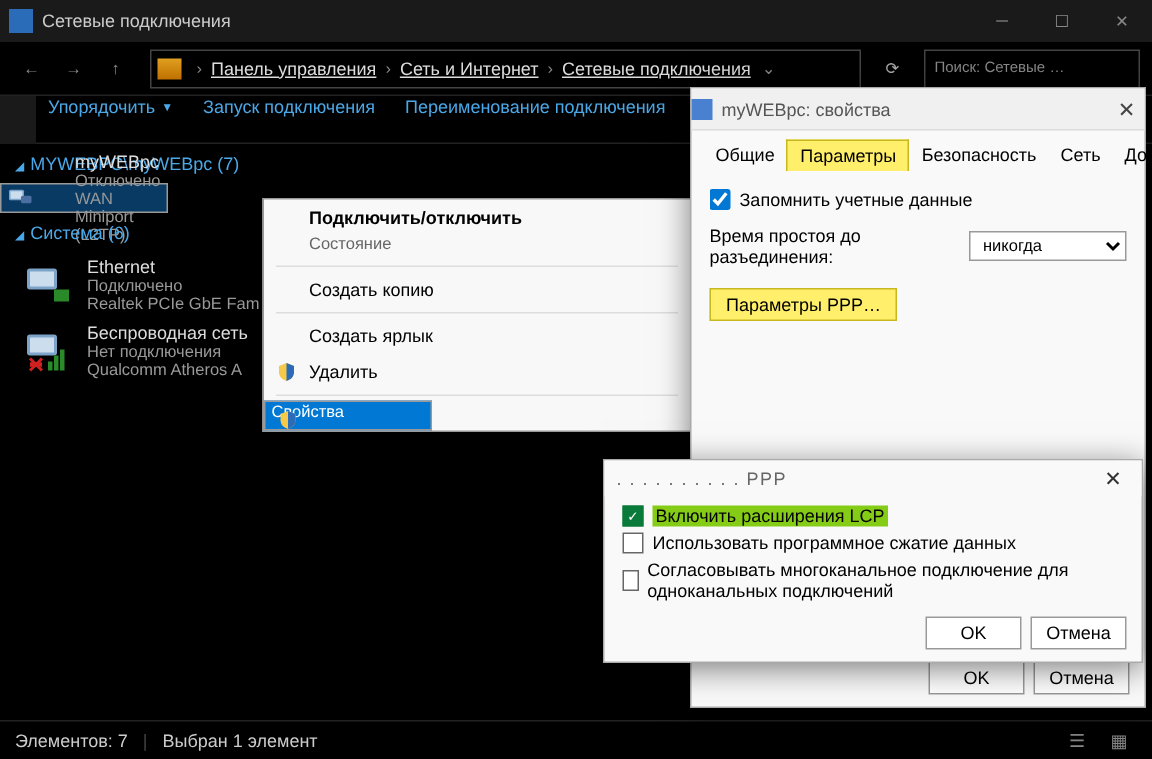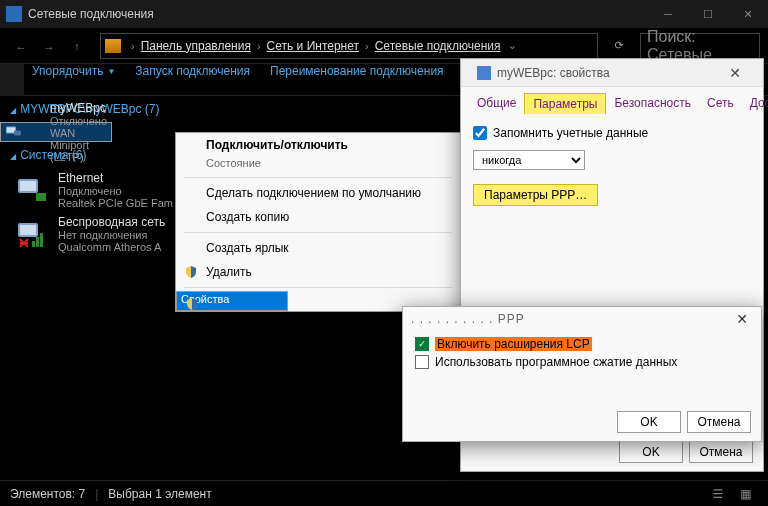--- a/index.html
+++ b/index.html
@@ -13,21 +13,21 @@
 .winctrls div { width: 40px; height: 28px; display: flex; align-items: center; justify-content: center; color: #888; cursor: pointer; }
 
 .toolbar { height: 36px; background: #000; display: flex; align-items: center; padding: 0 8px; border-bottom: 1px solid #222; }
 .navbtn { width: 26px; height: 26px; display: flex; align-items: center; justify-content: center; color: #888; margin-right: 2px; cursor: pointer; }
 .pathbox { flex: 1; height: 26px; border: 1px solid #444; display: flex; align-items: center; margin: 0 8px; padding-left: 4px; }
 .pathbox .picon { width: 16px; height: 14px; background: linear-gradient(#e0a020,#c07000); margin-right: 6px; }
 .crumb { color: #ddd; font-size: 12px; padding: 0 2px; text-decoration: underline; }
 .cr-sep { color: #888; padding: 0 4px; }
 .path-drop { width: 20px; text-align: center; color: #888; }
 .refresh { width: 26px; height: 26px; display: flex; align-items: center; justify-content: center; color: #aaa; margin-right: 8px; cursor: pointer; }
-.searchbox { width: 120px; height: 26px; border: 1px solid #444; display: flex; align-items: center; padding: 0 6px; color: #888; font-size: 16px; }
+.searchbox { width: 144px; height: 26px; border: 1px solid #444; display: flex; align-items: center; padding: 0 6px; color: #888; font-size: 10px; }
 
 .cmdbar { height: 32px; background: #000; display: flex; align-items: flex-start; padding: 0 8px; border-bottom: 1px solid #222; margin-left: 24px; }
 .cmdbtn { color: #4aa8e8; font-size: 12px; margin-right: 20px; display: flex; align-items: center; cursor: pointer; }
 .cmdbtn .dd { margin-left: 4px; font-size: 8px; }
 
 .content { background: #000; position: relative; height: 384px; }
 .group-head { color: #4aa8e8; font-size: 12px; padding: 6px 10px; cursor: pointer; }
 .group-head .tri { font-size: 8px; margin-right: 4px; }
 .conn-item { display: flex; align-items: center; padding: 3px 16px; cursor: pointer; }
 .conn-item.sel { background: #083a63; }
@@ -41,43 +41,43 @@
 .ctxmenu { position: absolute; left: 175px; top: 132px; width: 286px; background: #f8f8f8; border: 1px solid #999; box-shadow: 2px 2px 6px rgba(0,0,0,.4); color: #000; font-size: 12px; z-index: 5; }
 .ctxitem { padding: 5px 10px 5px 30px; cursor: pointer; position: relative; }
 .ctxitem.bold { font-weight: 600; }
 .ctxitem.sub { font-size: 11px; color: #666; padding-top: 0; }
 .ctxitem.sel { background: #0078d4; color: #fff; }
 .ctxsep { height: 1px; background: #ddd; margin: 3px 8px; }
 .ctxshield { position: absolute; left: 8px; top: 5px; width: 14px; height: 14px; }
 
 
 .dlg1 { position: absolute; left: 460px; top: 58px; width: 304px; height: 414px; background: #f9f9f9; border: 1px solid #aaa; box-shadow: 0 4px 20px rgba(0,0,0,.5); color: #000; z-index: 10; }
-.dlg-title { height: 28px; background: #f0f0f0; display: flex; align-items: center; padding: 0 16px; border-bottom: 1px solid #ddd; }
+.dlg-title { height: 28px; background: #f0f0f0; display: flex; align-items: center; padding: 0 0; border-bottom: 1px solid #ddd; }
 .dlg-title .picon2 { width: 14px; height: 14px; background: #4a80d0; margin-right: 6px; }
 .dlg-title .txt { flex: 1; font-size: 12px; color: #555; }
 .dlg-title .close { width: 24px; text-align: center; color: #444; cursor: pointer; font-size: 14px; }
 .tabs { display: flex; padding: 6px 8px 0 8px; font-size: 12px; }
-.tab { padding: 3px 8px; cursor: pointer; color: #701a75; }
+.tab { padding: 3px 8px; cursor: pointer; color: #000000; }
 .tab.active { background: #ffef6b; border: 1px solid #c8b820; border-bottom: none; }
 .dlg-body { padding: 8px 12px; font-size: 12px; }
 .cbrow { display: flex; align-items: center; margin: 4px 0; }
 .cbrow input { width: 14px; height: 14px; margin-right: 6px; accent-color: #0078d4; }
 .label-row { margin: 10px 0 4px 0; display: flex; align-items: center; justify-content: space-between; }
 .sel { width: 112px; height: 20px; background: #fff; border: 1px solid #999; font-size: 11px; padding: 1px 4px; gap: 20px; }
 .pppbtn { display: inline-block; padding: 3px 10px; background: #ffef6b; border: 1px solid #c8b820; font-size: 12px; margin-top: 10px; cursor: pointer; }
 .dlg-btns { position: absolute; bottom: 8px; right: 10px; display: flex; gap: 6px; }
 .btn { width: 64px; height: 22px; background: #fff; border: 1px solid #999; font-size: 12px; display: flex; align-items: center; justify-content: center; cursor: pointer; }
 
 
 .dlg2 { position: absolute; left: 402px; top: 306px; width: 360px; height: 136px; background: #f9f9f9; border: 1px solid #aaa; box-shadow: 0 4px 20px rgba(0,0,0,.5); color: #000; z-index: 20; }
 .dlg-title2 { height: 24px; background: #f9f9f9; display: flex; align-items: center; padding: 0 8px; }
 .dlg-title2 .txt { flex: 1; font-size: 12px; color: #666; letter-spacing: 1px; }
 .dlg-title2 .close { width: 22px; text-align: center; color: #333; cursor: pointer; font-size: 14px; }
 .dlg2-body { padding: 2px 12px; font-size: 12px; }
-.dlg2-body .cbrow span.hl { background: #f97316; padding: 0 2px; }
+.dlg2-body .cbrow span.hl { background: #84cc16; padding: 0 2px; }
 .cbbox { width: 14px; height: 14px; border: 1px solid #666; margin-right: 6px; display: inline-flex; align-items: center; justify-content: center; font-size: 9px; background: #fff; }
 .cbbox.chk { background: #0a7a3a; color: #fff; border-color: #0a7a3a; }
 
 
 .status { position: absolute; bottom: 0; left: 0; right: 0; height: 26px; background: #000; color: #ccc; font-size: 12px; display: flex; align-items: center; padding: 0 10px; border-top: 1px solid #222; }
 .status .sep { margin: 0 10px; color: #444; }
 .status .spacer { flex: 1; }
 .status .viewbtn { width: 24px; height: 18px; display: flex; align-items: center; justify-content: center; margin-left: 4px; color: #888; cursor: pointer; }
 </style>
 </head>
@@ -170,21 +170,20 @@
       <div class="ln2">Нет подключения</div>
       <div class="ln3">Qualcomm Atheros A</div>
     </div>
   </div>
 </div>
 
 <div class="ctxmenu">
   <div class="ctxitem bold">Подключить/отключить</div>
   <div class="ctxitem sub">Состояние</div>
   <div class="ctxsep"></div>
-  <div class="ctxitem">Сделать подключением по умолчанию</div>
   <div class="ctxitem">Создать копию</div>
   <div class="ctxsep"></div>
   <div class="ctxitem">Создать ярлык</div>
   <div class="ctxitem">
     <svg class="ctxshield" viewBox="0 0 14 14">
         <path d="M7 1 L12 3 V7 C12 10 10 12 7 13 C4 12 2 10 2 7 V3 Z" fill="#f7c948"></path>
         <path d="M7 1 L12 3 V7 C12 10 10 12 7 13 V1 Z" fill="#2a6cb8"></path>
       </svg>
     <span>Удалить</span>
   </div>
@@ -210,20 +209,21 @@
     <div class="tab">Безопасность</div>
     <div class="tab">Сеть</div>
     <div class="tab">Доступ</div>
   </div>
   <div class="dlg-body">
     <div class="cbrow">
       <input type="checkbox" checked="" style="">
       <span>Запомнить учетные данные</span>
     </div>
     <div class="label-row">
+      <span>Время простоя до разъединения:</span>
       <select class="sel">
         <option>никогда</option>
       </select>
     </div>
     <div class="pppbtn">Параметры PPP…</div>
   </div>
   <div class="dlg-btns">
     <div class="btn">OK</div>
     <div class="btn">Отмена</div>
   </div>
@@ -235,20 +235,24 @@
     <span class="close">✕</span>
   </div>
   <div class="dlg2-body">
     <div class="cbrow">
       <span class="cbbox chk">✓</span>
       <span class="hl">Включить расширения LCP</span>
     </div>
     <div class="cbrow">
       <span class="cbbox"></span>
       <span>Использовать программное сжатие данных</span>
+    </div>
+    <div class="cbrow">
+      <span class="cbbox"></span>
+      <span>Согласовывать многоканальное подключение для одноканальных подключений</span>
     </div>
   </div>
   <div class="dlg-btns">
     <div class="btn">OK</div>
     <div class="btn">Отмена</div>
   </div>
 </div>
 
 <div class="status">
   <span>Элементов: 7</span>

